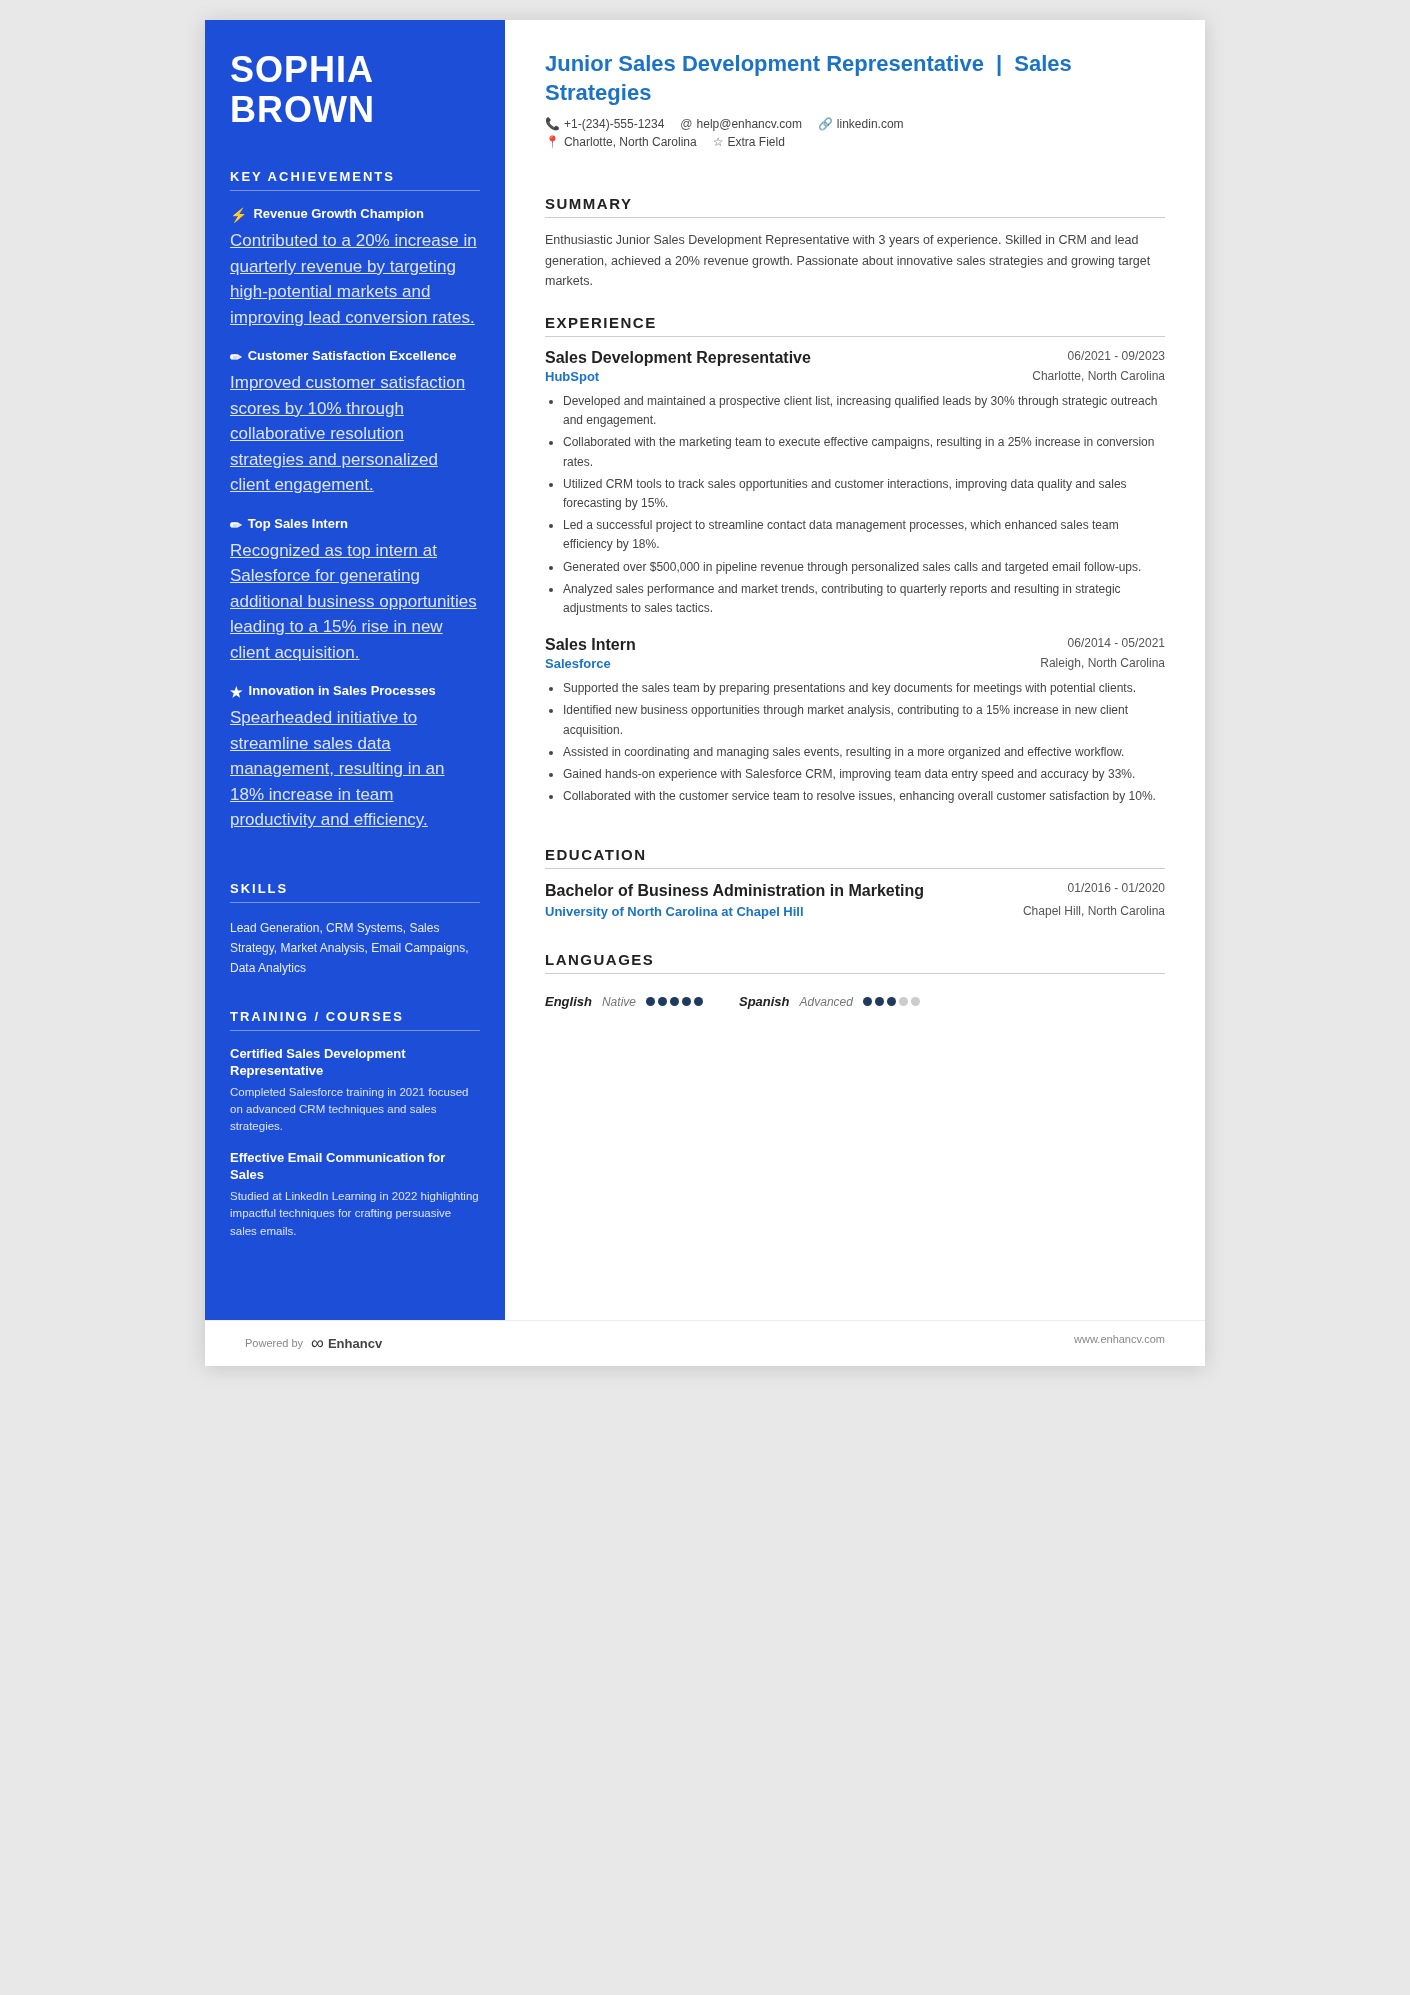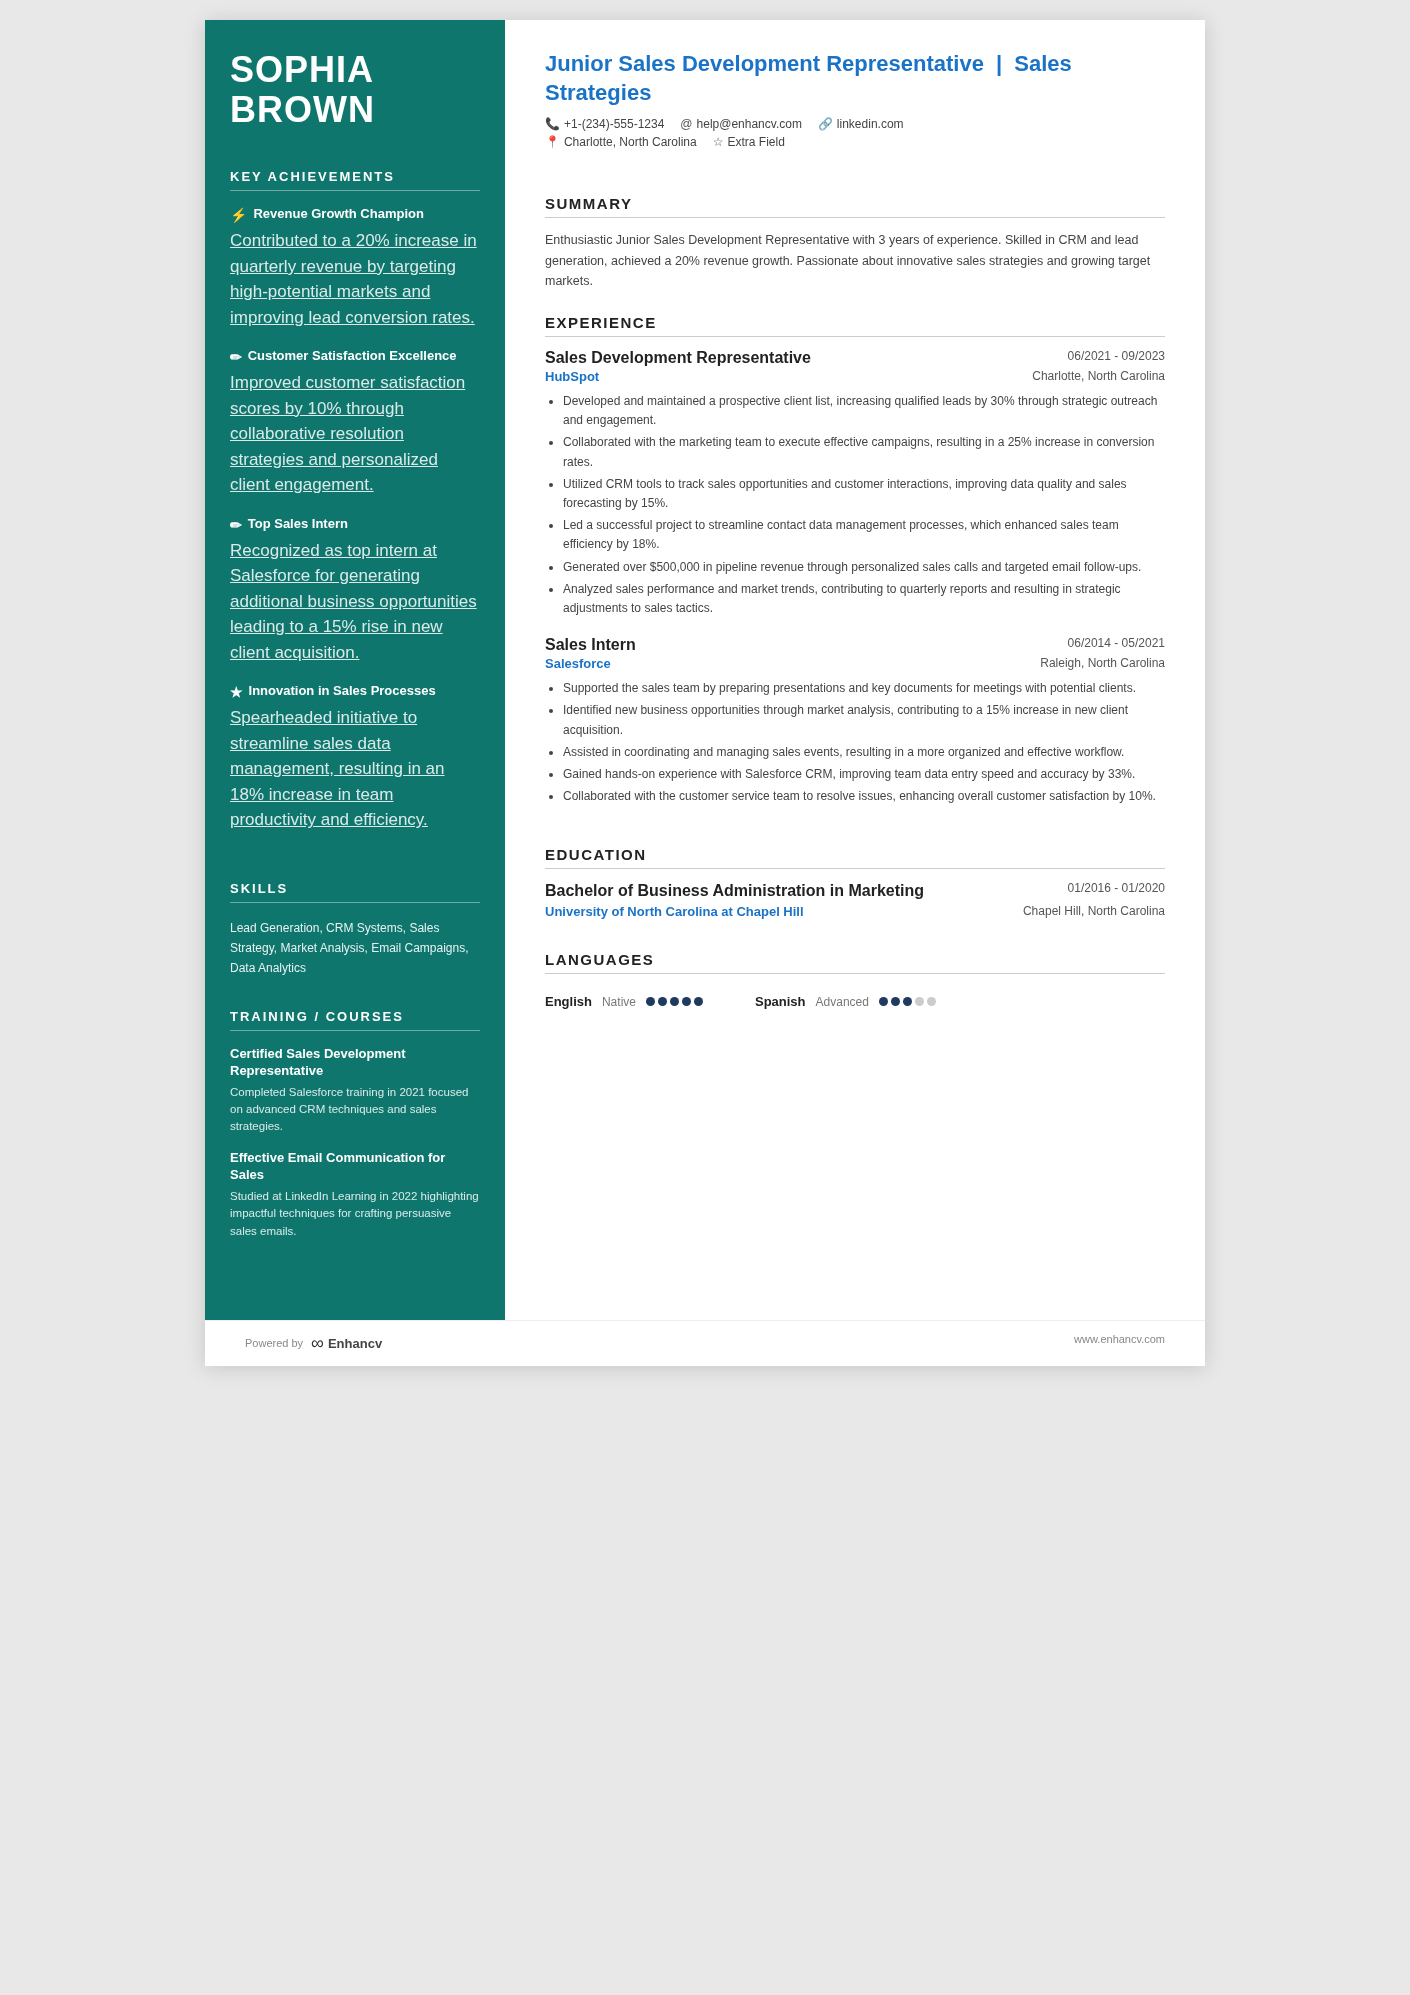--- a/index.html
+++ b/index.html
@@ -20,21 +20,21 @@
       box-shadow: 0 2px 20px rgba(0,0,0,0.15);
     }
     .resume-body {
       display: flex;
       flex: 1;
     }
     
     .sidebar {
       width: 300px;
       min-width: 300px;
-      background: #0f766e;
+      background: #1d4ed8;
       color: white;
       padding: 30px 25px 40px 25px;
       display: flex;
       flex-direction: column;
     }
     .sidebar-name {
       font-size: 36px;
       font-weight: 900;
       line-height: 1.1;
       margin-bottom: 35px;
@@ -228,24 +228,25 @@
       color: #555;
       text-align: right;
     }
     .edu-subheader {
       display: flex;
       justify-content: space-between;
       margin-top: 2px;
     }
     .languages-row {
       display: flex;
-      gap: 52px;
+      gap: 36px;
       align-items: center;
       flex-wrap: wrap;
       margin-top: 8px;
+      font-style: italic;
     }
     .lang-item {
       display: flex;
       align-items: center;
       gap: 10px;
     }
     .lang-name {
       font-size: 13px;
       font-weight: 600;
       color: #222;

